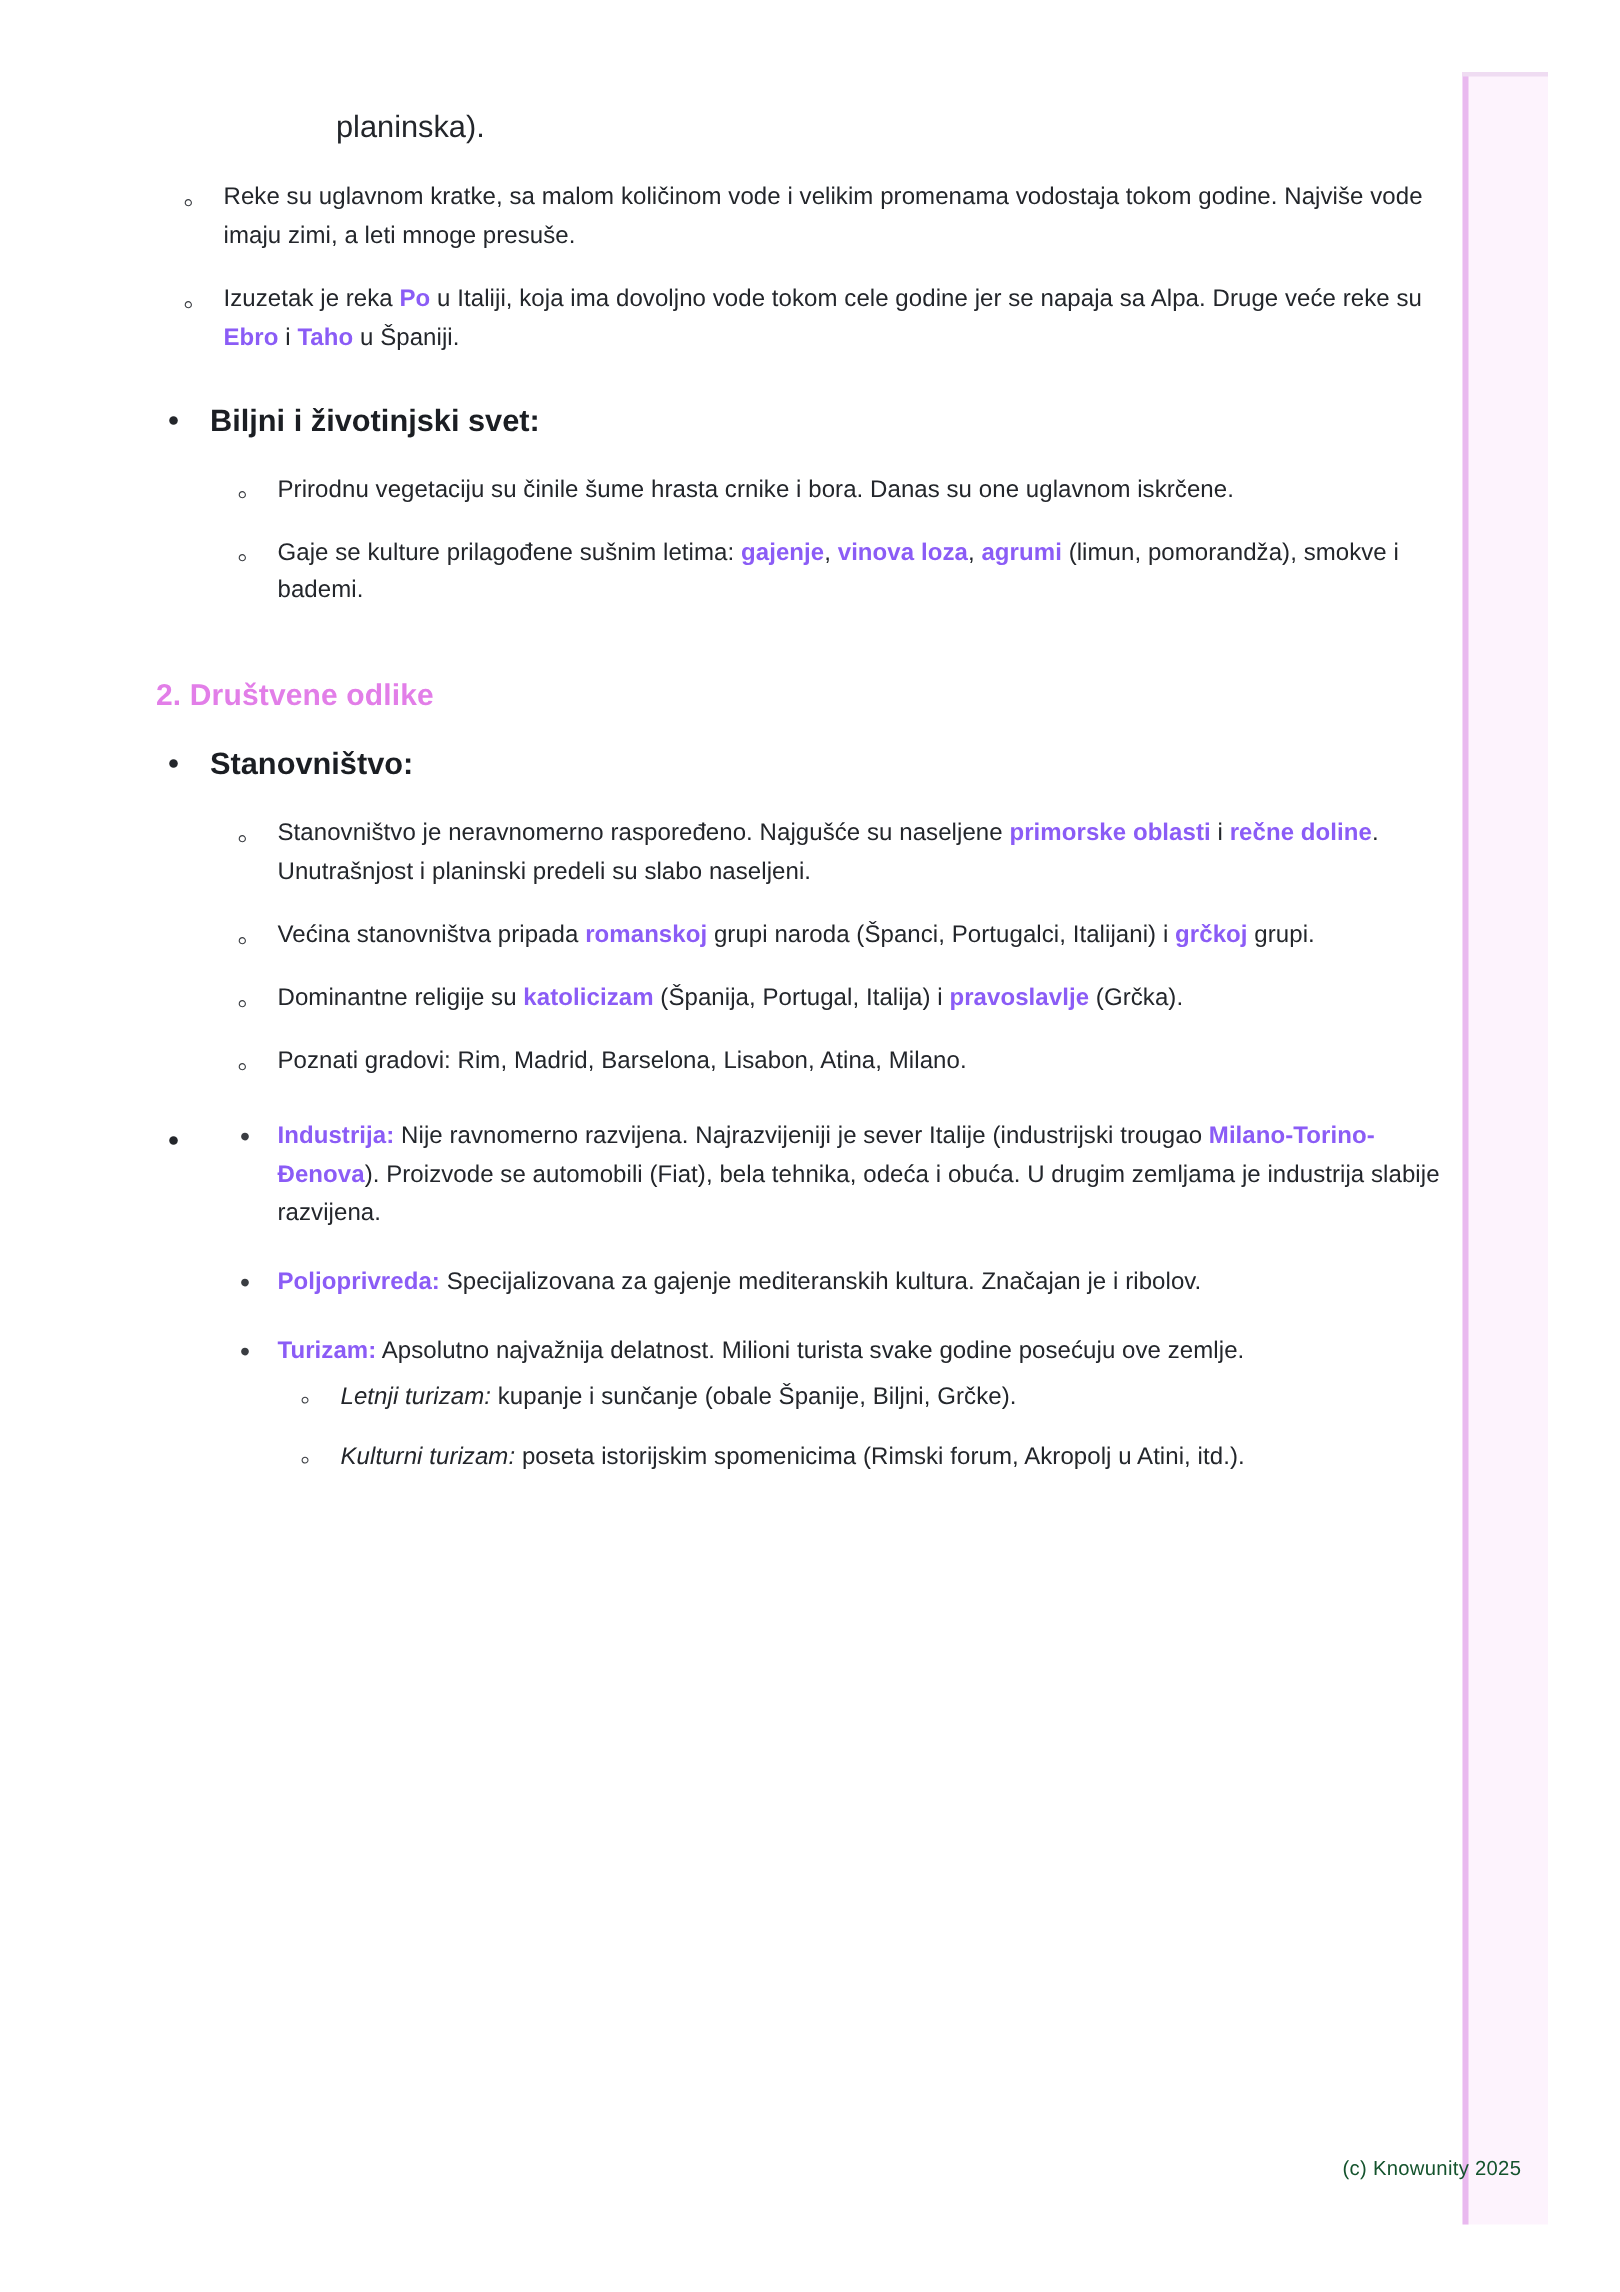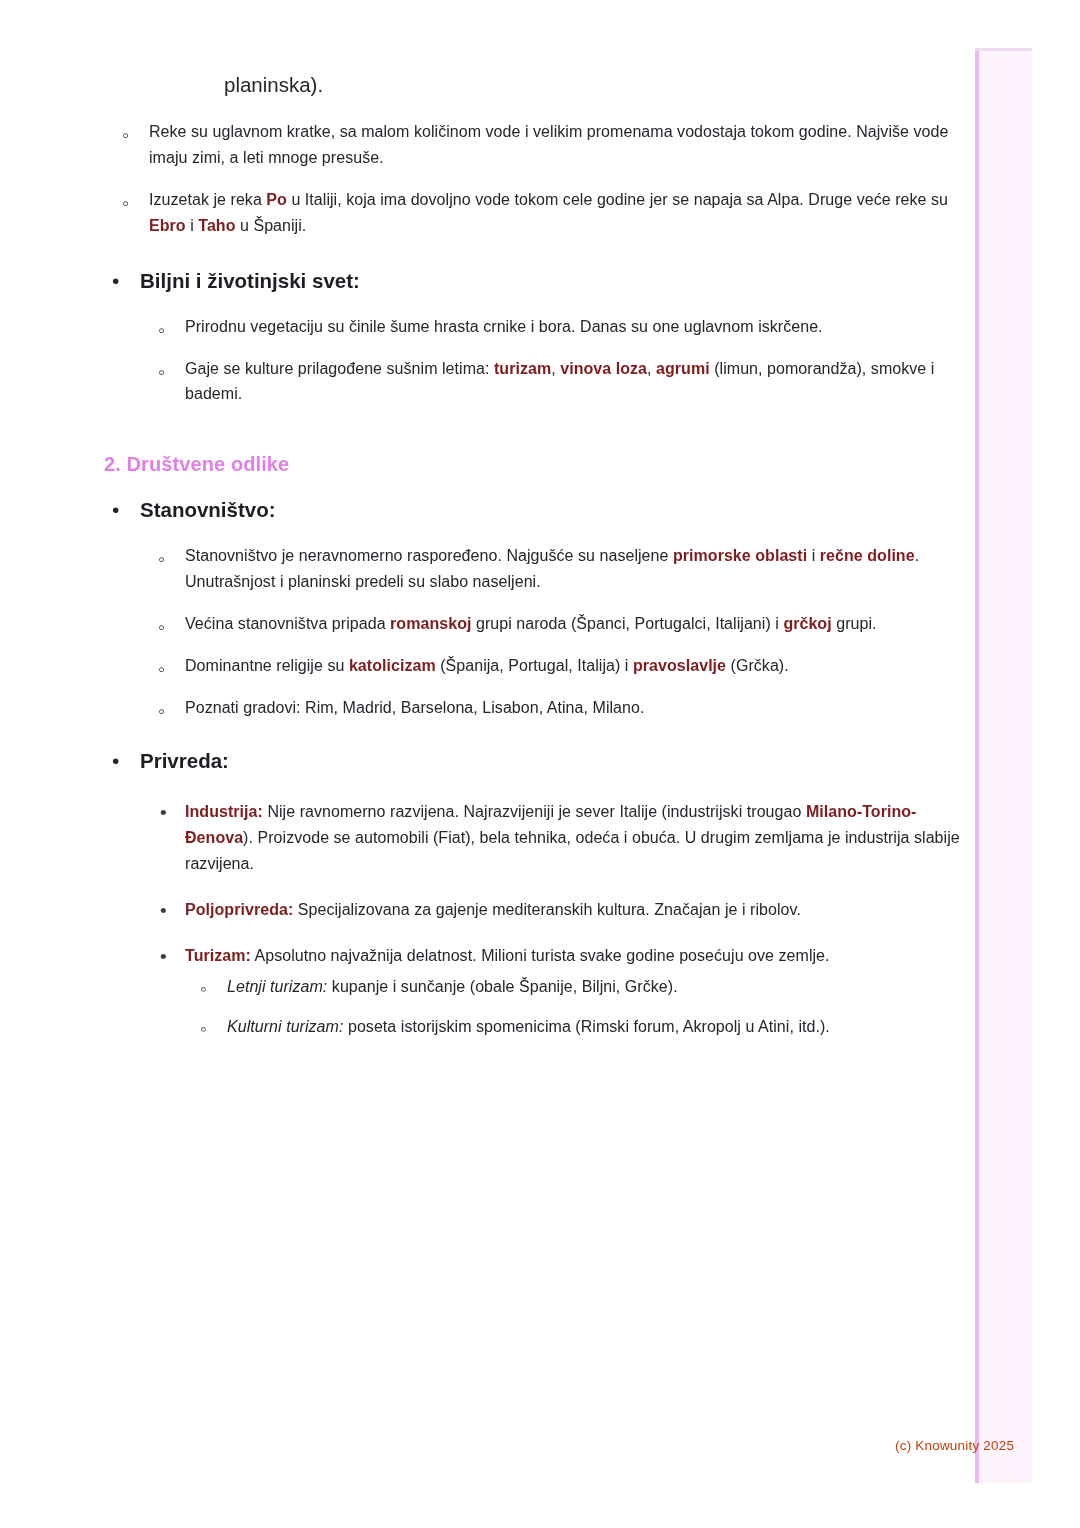--- a/index.html
+++ b/index.html
@@ -134,42 +134,42 @@
     margin-bottom:18px;
   }
 
   .l1-head {
     font-size:20.5px;
     line-height:1.6;
     font-weight:bold;
     color:#1b1e23;
   }
 
-  b, strong { font-weight:bold; color:#7f1d1d;text-align:right; }
+  b, strong { font-weight:bold; color:#8b5cf6;text-align:right; }
   i, em { font-style:italic; }
 
   .group { margin-bottom:24px; }
   .group:last-child { margin-bottom:0; }
 
   
   .section-heading {
     font-size:20px;
     font-weight:bold;
     color:#e27ee8;
     margin:46px 0 18px 0;
     letter-spacing:0.1px;
   }
 
   
   #watermark {
     position:absolute;
     left:895px;
     top:1438px;
     font-size:13.5px;
-    color:#c2410c;
+    color:#14532d;
     white-space:nowrap;
     letter-spacing:0.2px;
   }
 </style>
 </head>
 <body>
 
 <div id="right-strip"></div>
 <div id="right-strip-topline"></div>
 
@@ -188,21 +188,21 @@
     </ul>
 
     <ul class="l1 group">
       <li>
         <div class="l1-head">Biljni i životinjski svet:</div>
         <ul class="l2">
           <li>
             <span class="txt">Prirodnu vegetaciju su činile šume hrasta crnike i bora. Danas su one uglavnom iskrčene.</span>
           </li>
           <li>
-            <span class="txt">Gaje se kulture prilagođene sušnim letima: <b>turizam</b>, <b>vinova loza</b>, <b>agrumi</b> (limun, pomorandža), smokve i bademi.</span>
+            <span class="txt">Gaje se kulture prilagođene sušnim letima: <b>gajenje</b>, <b>vinova loza</b>, <b>agrumi</b> (limun, pomorandža), smokve i bademi.</span>
           </li>
         </ul>
       </li>
     </ul>
 
     <div class="section-heading">2. Društvene odlike</div>
 
     <ul class="l1 group">
       <li>
         <div class="l1-head">Stanovništvo:</div>
@@ -218,21 +218,20 @@
           </li>
           <li>
             <span class="txt">Poznati gradovi: Rim, Madrid, Barselona, Lisabon, Atina, Milano.</span>
           </li>
         </ul>
       </li>
     </ul>
 
     <ul class="l1 group">
       <li>
-        <div class="l1-head">Privreda:</div>
 
         <ul class="l2 l2f" style="margin-top:22px;">
 
           <li style="margin-bottom:20px;">
             <span class="txt"><b>Industrija:</b><span> Nije ravnomerno razvijena. Najrazvijeniji je sever Italije (industrijski trougao </span><b>Milano-Torino-Đenova</b><span>). Proizvode se automobili (Fiat), bela tehnika, odeća i obuća. U drugim zemljama je industrija slabije razvijena.</span></span>
           </li>
 
           <li style="margin-bottom:20px;">
             <span class="txt"><b>Poljoprivreda:</b><span> Specijalizovana za gajenje mediteranskih kultura. Značajan je i ribolov.</span></span>
           </li>

